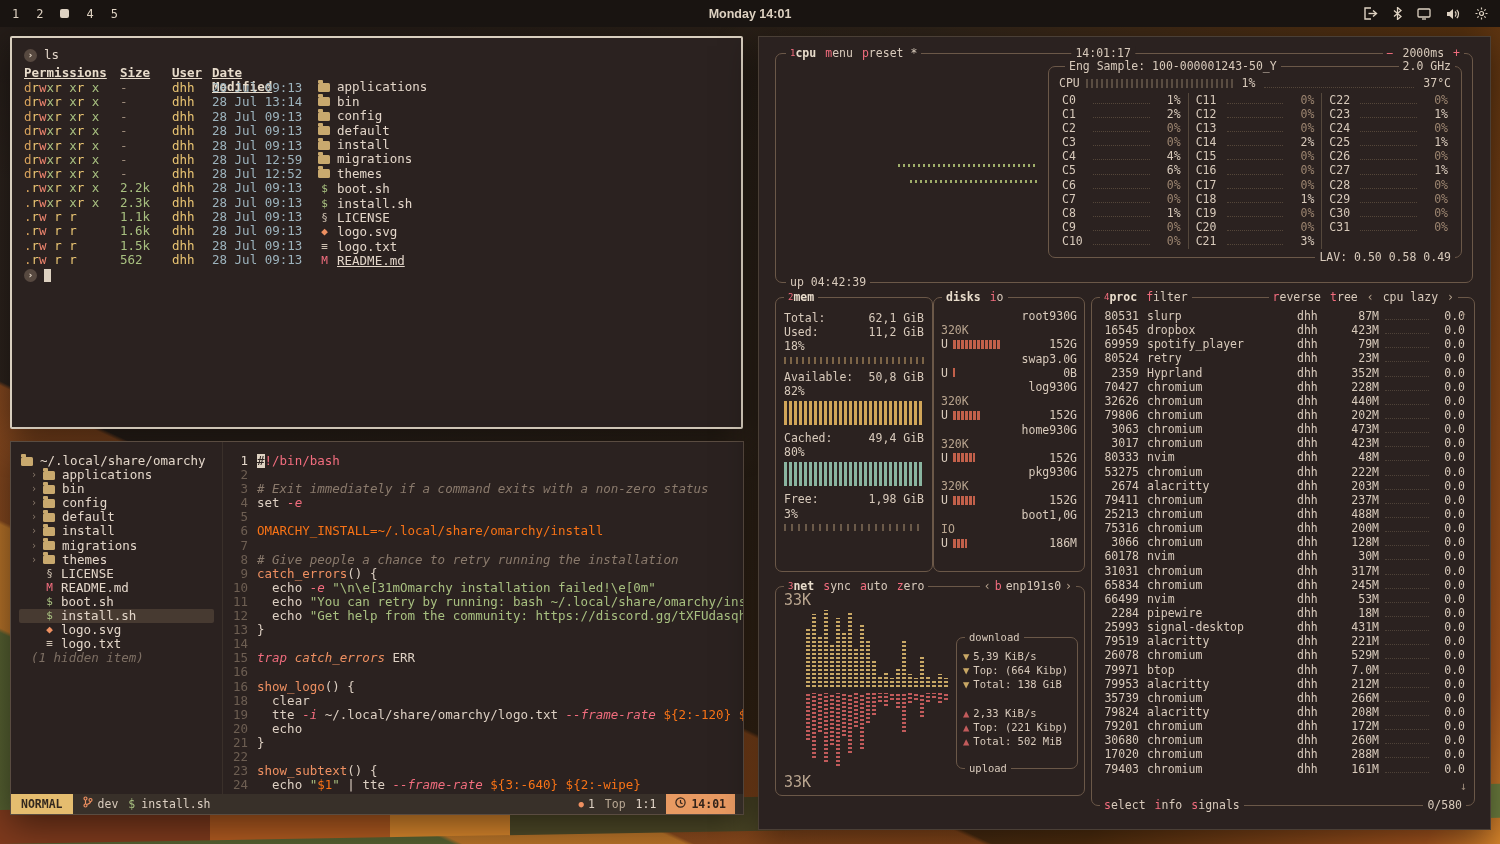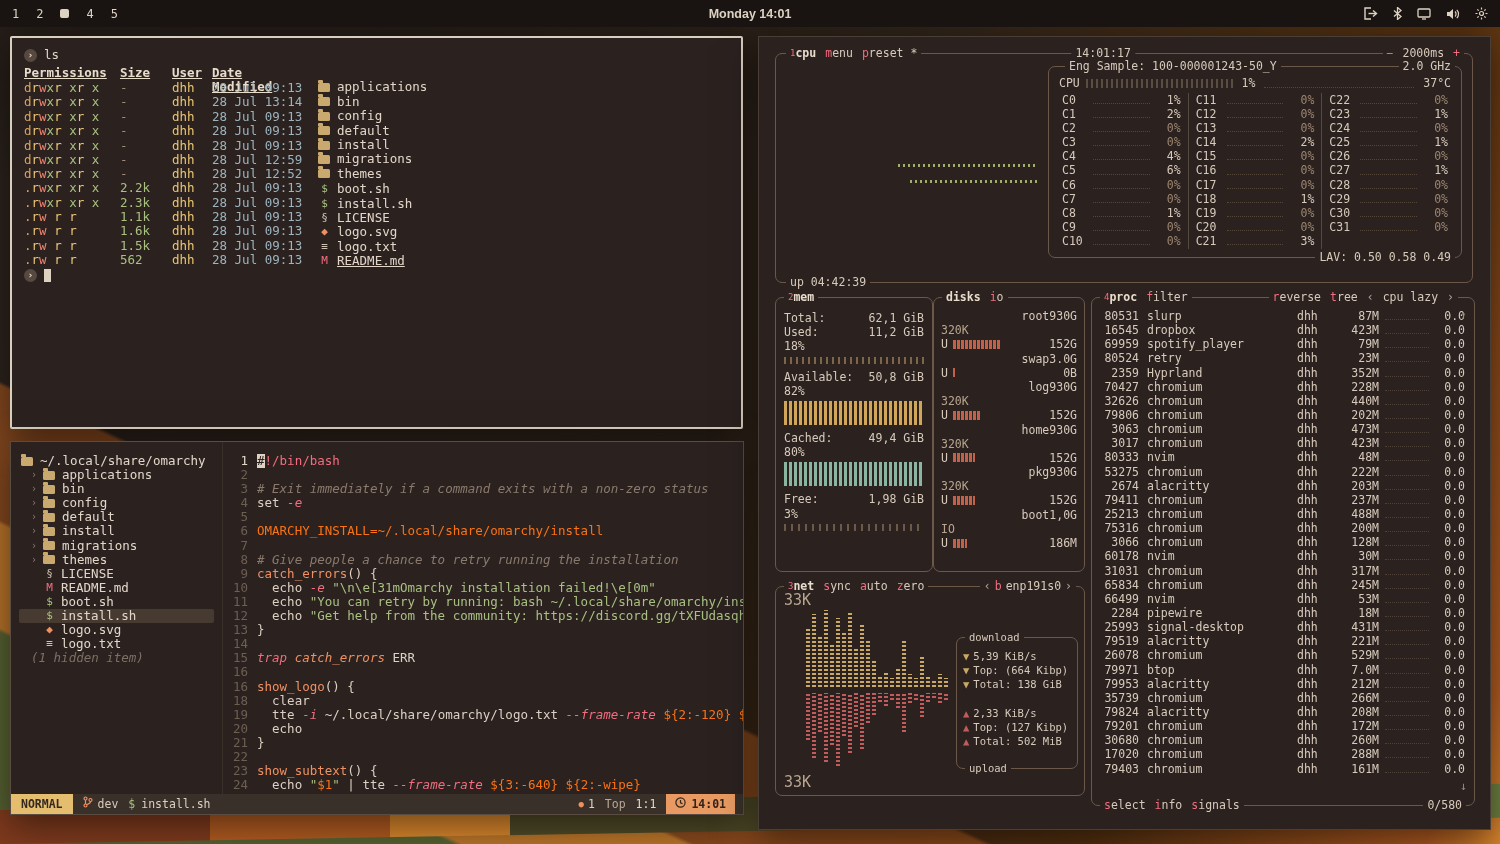--- a/index.html
+++ b/index.html
@@ -909,21 +909,21 @@
       <div class="nprow">
           <span class="adown">▼</span>
           <span>Total: 138 GiB</span>
         </div>
       <div class="nprow" style="margin-top:14px">
           <span class="aup">▲</span>
           <span>2,33 KiB/s</span>
         </div>
       <div class="nprow">
           <span class="aup">▲</span>
-          <span>Top: (127 Kibp)</span>
+          <span>Top: (221 Kibp)</span>
         </div>
       <div class="nprow">
           <span class="aup">▲</span>
           <span>Total: 502 MiB</span>
         </div>
       <div class="chipb" style="left:8px">
           <span>upload</span>
         </div>
     </div>
   </div>

